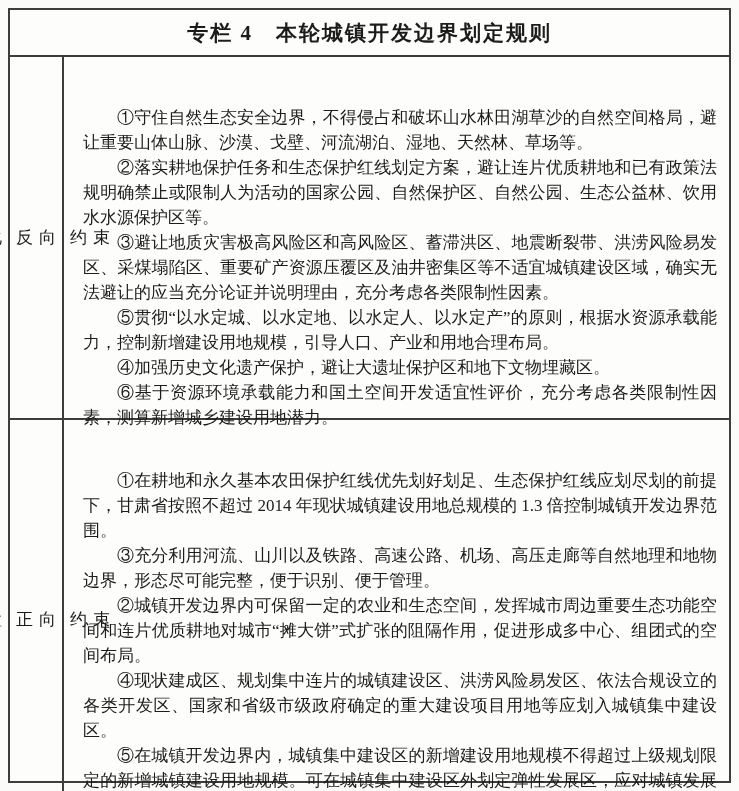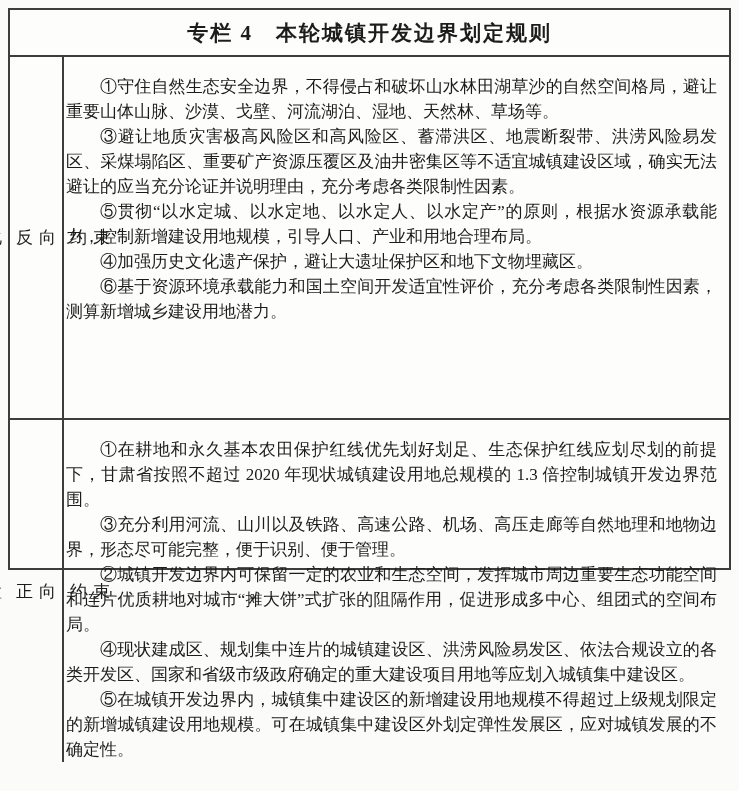--- a/index.html
+++ b/index.html
@@ -7,21 +7,21 @@
     width:739px;height:791px;
     background:#fbfbfa;
     font-family:"Liberation Serif","DejaVu Serif",serif;
     color:#1c1c1c;
     position:relative;
     overflow:hidden;
   }
   .frame{
     position:absolute;
     left:8px;top:8px;
-    width:723px;height:562px;
+    width:723px;height:775px;
     box-sizing:border-box;
     border:2px solid #3d3d3d;
     background:#fdfdfc;
     display:flex;
     flex-direction:column;
   }
   .box-title{
     height:45px;
     flex:0 0 45px;
     border-bottom:2px solid #3d3d3d;
@@ -47,58 +47,60 @@
     gap:14px;
     font-size:17px;
   }
   .label-line{
     letter-spacing:6px;
     margin-right:-6px; 
     white-space:nowrap;
   }
   .content-cell{
     flex:1;
-    padding:17px 12px 0 2px;
+    padding:17px 12px 0 19px;
     font-size:17px;
     line-height:25px;
     text-align:justify;
+    margin-top:31px;
   }
   .content-cell p{
     margin:0;
     text-indent:2em;
   }
 </style>
 </head>
 <body>
 
 <div class="frame">
   <div class="box-title">专栏 4　本轮城镇开发边界划定规则</div>
   <div class="rows" id="rows">
       <div class="row first">
         <div class="label-cell">
           <div class="label-line">强化</div>
           <div class="label-line">反向</div>
           <div class="label-line">约束</div>
         </div>
         <div class="content-cell">
           <p>①守住自然生态安全边界，不得侵占和破坏山水林田湖草沙的自然空间格局，避让重要山体山脉、沙漠、戈壁、河流湖泊、湿地、天然林、草场等。</p>
+          <p>②落实耕地保护任务和生态保护红线划定方案，避让连片优质耕地和已有政策法规明确禁止或限制人为活动的国家公园、自然保护区、自然公园、生态公益林、饮用水水源保护区等。</p>
           <p>③避让地质灾害极高风险区和高风险区、蓄滞洪区、地震断裂带、洪涝风险易发区、采煤塌陷区、重要矿产资源压覆区及油井密集区等不适宜城镇建设区域，确实无法避让的应当充分论证并说明理由，充分考虑各类限制性因素。</p>
           <p>⑤贯彻“以水定城、以水定地、以水定人、以水定产”的原则，根据水资源承载能力，控制新增建设用地规模，引导人口、产业和用地合理布局。</p>
           <p>④加强历史文化遗产保护，避让大遗址保护区和地下文物埋藏区。</p>
           <p>⑥基于资源环境承载能力和国土空间开发适宜性评价，充分考虑各类限制性因素，测算新增城乡建设用地潜力。</p>
         </div>
       </div>
       <div class="row second">
         <div class="label-cell">
           <div class="label-line">设置</div>
           <div class="label-line">正向</div>
           <div class="label-line">约束</div>
         </div>
         <div class="content-cell">
-          <p>①在耕地和永久基本农田保护红线优先划好划足、生态保护红线应划尽划的前提下，甘肃省按照不超过 2020 年现状城镇建设用地总规模的 1.3 倍控制城镇开发边界范围。</p>
+          <p>①在耕地和永久基本农田保护红线优先划好划足、生态保护红线应划尽划的前提下，甘肃省按照不超过 2014 年现状城镇建设用地总规模的 1.3 倍控制城镇开发边界范围。</p>
           <p>③充分利用河流、山川以及铁路、高速公路、机场、高压走廊等自然地理和地物边界，形态尽可能完整，便于识别、便于管理。</p>
           <p>②城镇开发边界内可保留一定的农业和生态空间，发挥城市周边重要生态功能空间和连片优质耕地对城市“摊大饼”式扩张的阻隔作用，促进形成多中心、组团式的空间布局。</p>
           <p>④现状建成区、规划集中连片的城镇建设区、洪涝风险易发区、依法合规设立的各类开发区、国家和省级市级政府确定的重大建设项目用地等应划入城镇集中建设区。</p>
           <p>⑤在城镇开发边界内，城镇集中建设区的新增建设用地规模不得超过上级规划限定的新增城镇建设用地规模。可在城镇集中建设区外划定弹性发展区，应对城镇发展的不确定性。</p>
         </div>
       </div>
     </div>
 </div>
 
 </body></html>

